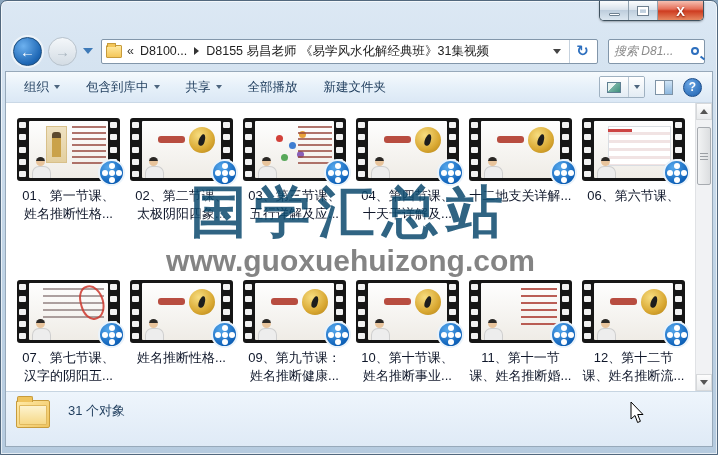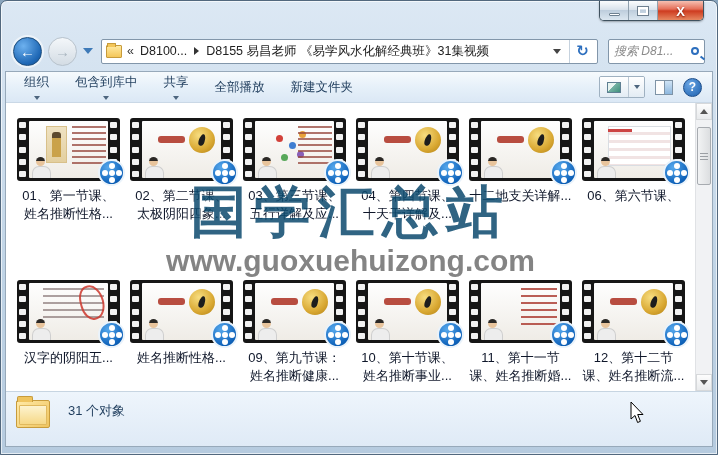--- a/index.html
+++ b/index.html
@@ -56,21 +56,21 @@
   .mag::after { content:""; position:absolute; width:5px; height:2px; background:#2d6fbe;
     transform:rotate(40deg); left:7px; top:8px; }
 
   
   .main { position:absolute; left:4px; right:4px; top:70px; bottom:7px; background:#fff;
     border:1px solid #97a9ba; display:flex; flex-direction:column; }
 
   .toolbar { height:31px; flex:0 0 auto; display:flex; align-items:center; padding:0 10px 0 18px;
     background:linear-gradient(#f6fafd,#e6f0f9 50%,#dbe8f5); border-bottom:1px solid #cad8e6;
     font-size:12.5px; color:#1e3c5c; position:relative; }
-  .tool-item { display:flex; align-items:center; gap:5px; margin-right:26px; white-space:nowrap;flex-direction:column; }
+  .tool-item { display:flex; align-items:center; gap:5px; margin-right:26px; white-space:nowrap; }
   .tool-caret { width:0; height:0; border-left:3.5px solid transparent; border-right:3.5px solid transparent;
     border-top:4px solid #4d657e; }
   .tool-right { position:absolute; right:10px; top:4px; display:flex; align-items:center; gap:10px; }
   .views-btn { display:flex; border:1px solid #9fb1c1; border-radius:2px; overflow:hidden; height:22px; }
   .views-main { width:28px; background:linear-gradient(#fff,#e3ecf4); display:flex; align-items:center; justify-content:center; }
   .views-icon { width:14px; height:11px; border:1px solid #5e7f92; background:linear-gradient(135deg,#e8f4f0 40%,#77b4a5 40%,#3f8f7c); }
   .views-arrow { width:16px; background:linear-gradient(#fff,#e3ecf4); border-left:1px solid #b9c7d4;
     display:flex; align-items:center; justify-content:center; }
   .preview-btn { width:18px; height:15px; border:1px solid #7e93a6; display:flex; }
   .preview-btn .pl { flex:1; background:#fdfdfd; }
@@ -436,20 +436,21 @@
               <div class="holes right">
                   <div class="hole"></div>
                   <div class="hole"></div>
                   <div class="hole"></div>
                   <div class="hole"></div>
                   <div class="hole"></div>
                 </div>
               <div class="badge"></div>
             </div>
             <div class="label">
+                <div>07、第七节课、</div>
                 <div>汉字的阴阳五...</div>
               </div>
           </div>
           <div class="item">
             <div class="thumb" data-variant="coin">
               <div class="holes left">
                   <div class="hole"></div>
                   <div class="hole"></div>
                   <div class="hole"></div>
                   <div class="hole"></div>

